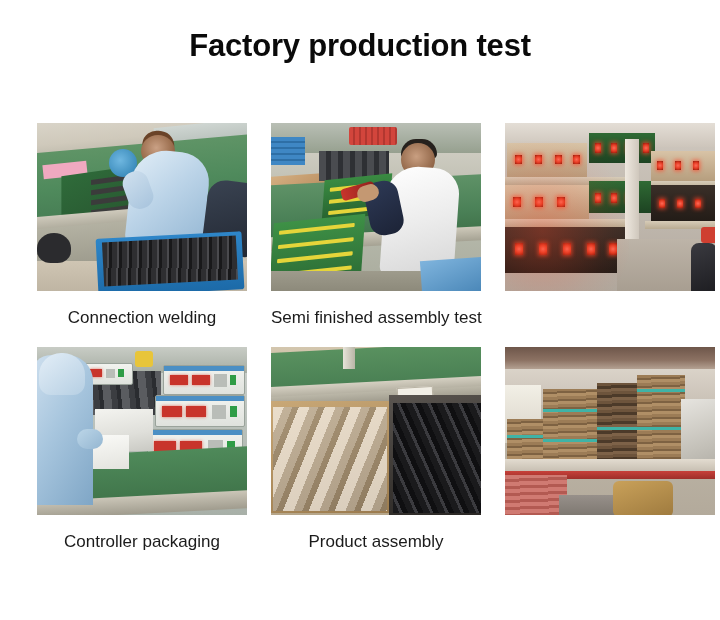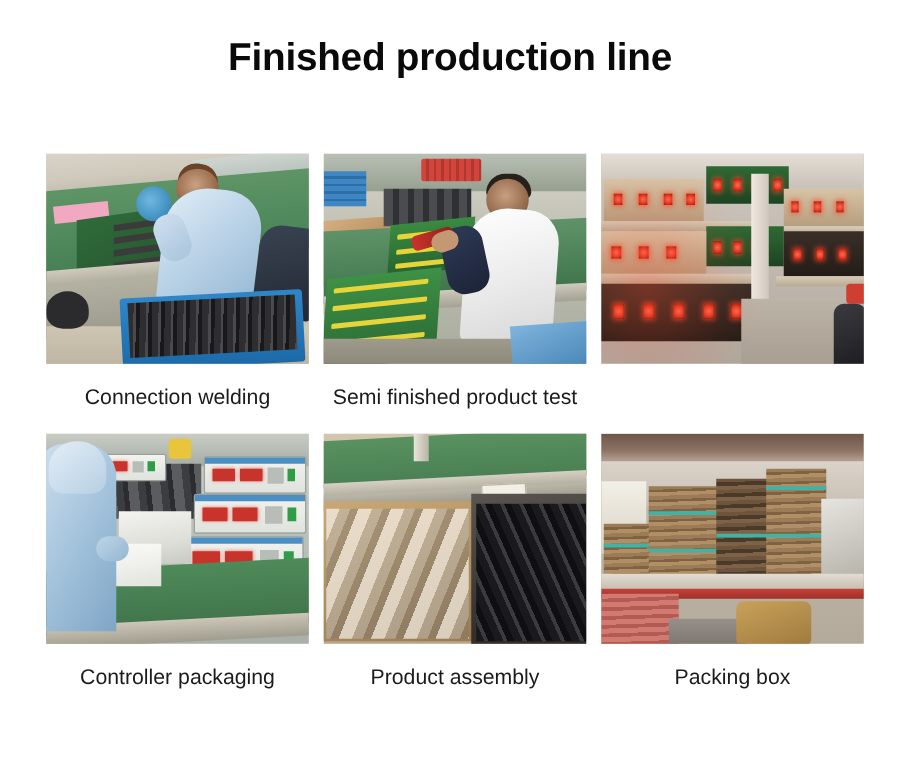--- a/index.html
+++ b/index.html
@@ -36,21 +36,21 @@
 
   
   .grid {
     position: absolute;
     left: 37px;
     top: 123px;
     width: 655px;
   }
   .row {
     display: flex;
-    gap: 12px;
+    gap: 24px;
   }
   .row.row-2 {
     margin-top: 18px;
   }
   .cell {
     width: 210px;
   }
   .photo {
     position: relative;
     width: 210px;
@@ -479,21 +479,21 @@
   .p6-floorjunk {
     left: 54px; top: 148px; width: 62px; height: 22px;
     background: linear-gradient(180deg, #97908a 0%, #7c766f 100%);
   }
 </style>
 </head>
 <body>
 
 <div class="page">
 
-  <div class="page-title">Finished production line</div>
+  <div class="page-title">Factory production test</div>
 
   <div class="grid">
 
     <div class="row row-1">
 
       <div class="cell">
         <div class="photo">
           <div class="ph-layer p1-bg"></div>
           <div class="ph-layer p1-shelf"></div>
           <div class="ph-layer p1-benchtop"></div>
@@ -544,21 +544,21 @@
           </div>
           <div class="ph-layer p2-worker-hair"></div>
           <div class="ph-layer p2-worker-head"></div>
           <div class="ph-layer p2-worker-body"></div>
           <div class="ph-layer p2-worker-sleeve"></div>
           <div class="ph-layer p2-redtool"></div>
           <div class="ph-layer p2-hand"></div>
           <div class="ph-layer p2-floor"></div>
           <div class="ph-layer p2-bluechair"></div>
         </div>
-        <div class="caption">Semi finished product test</div>
+        <div class="caption">Semi finished assembly test</div>
       </div>
 
       <div class="cell">
         <div class="photo">
           <div class="ph-layer p3-bg"></div>
           <div class="ph-layer p3-wall"></div>
 
           <div class="ph-layer p3-green-unit" style="left:84px;top:10px;width:66px;height:30px;">
             <div class="ph-layer p3-led" style="left:6px;top:10px;width:6px;height:10px;"></div>
             <div class="ph-layer p3-led" style="left:22px;top:10px;width:6px;height:10px;"></div>
@@ -708,18 +708,17 @@
             <div class="ph-layer p6-strap" style="left:0;top:52px;width:48px;"></div>
           </div>
 
           <div class="ph-layer p6-plastic"></div>
           <div class="ph-layer p6-shelf-board"></div>
           <div class="ph-layer p6-shelf-edge"></div>
           <div class="ph-layer p6-lowerstack"></div>
           <div class="ph-layer p6-floorjunk"></div>
           <div class="ph-layer p6-sack"></div>
         </div>
-        <div class="caption">Packing box</div>
       </div>
 
     </div>
   </div>
 </div>
 
 </body></html>

